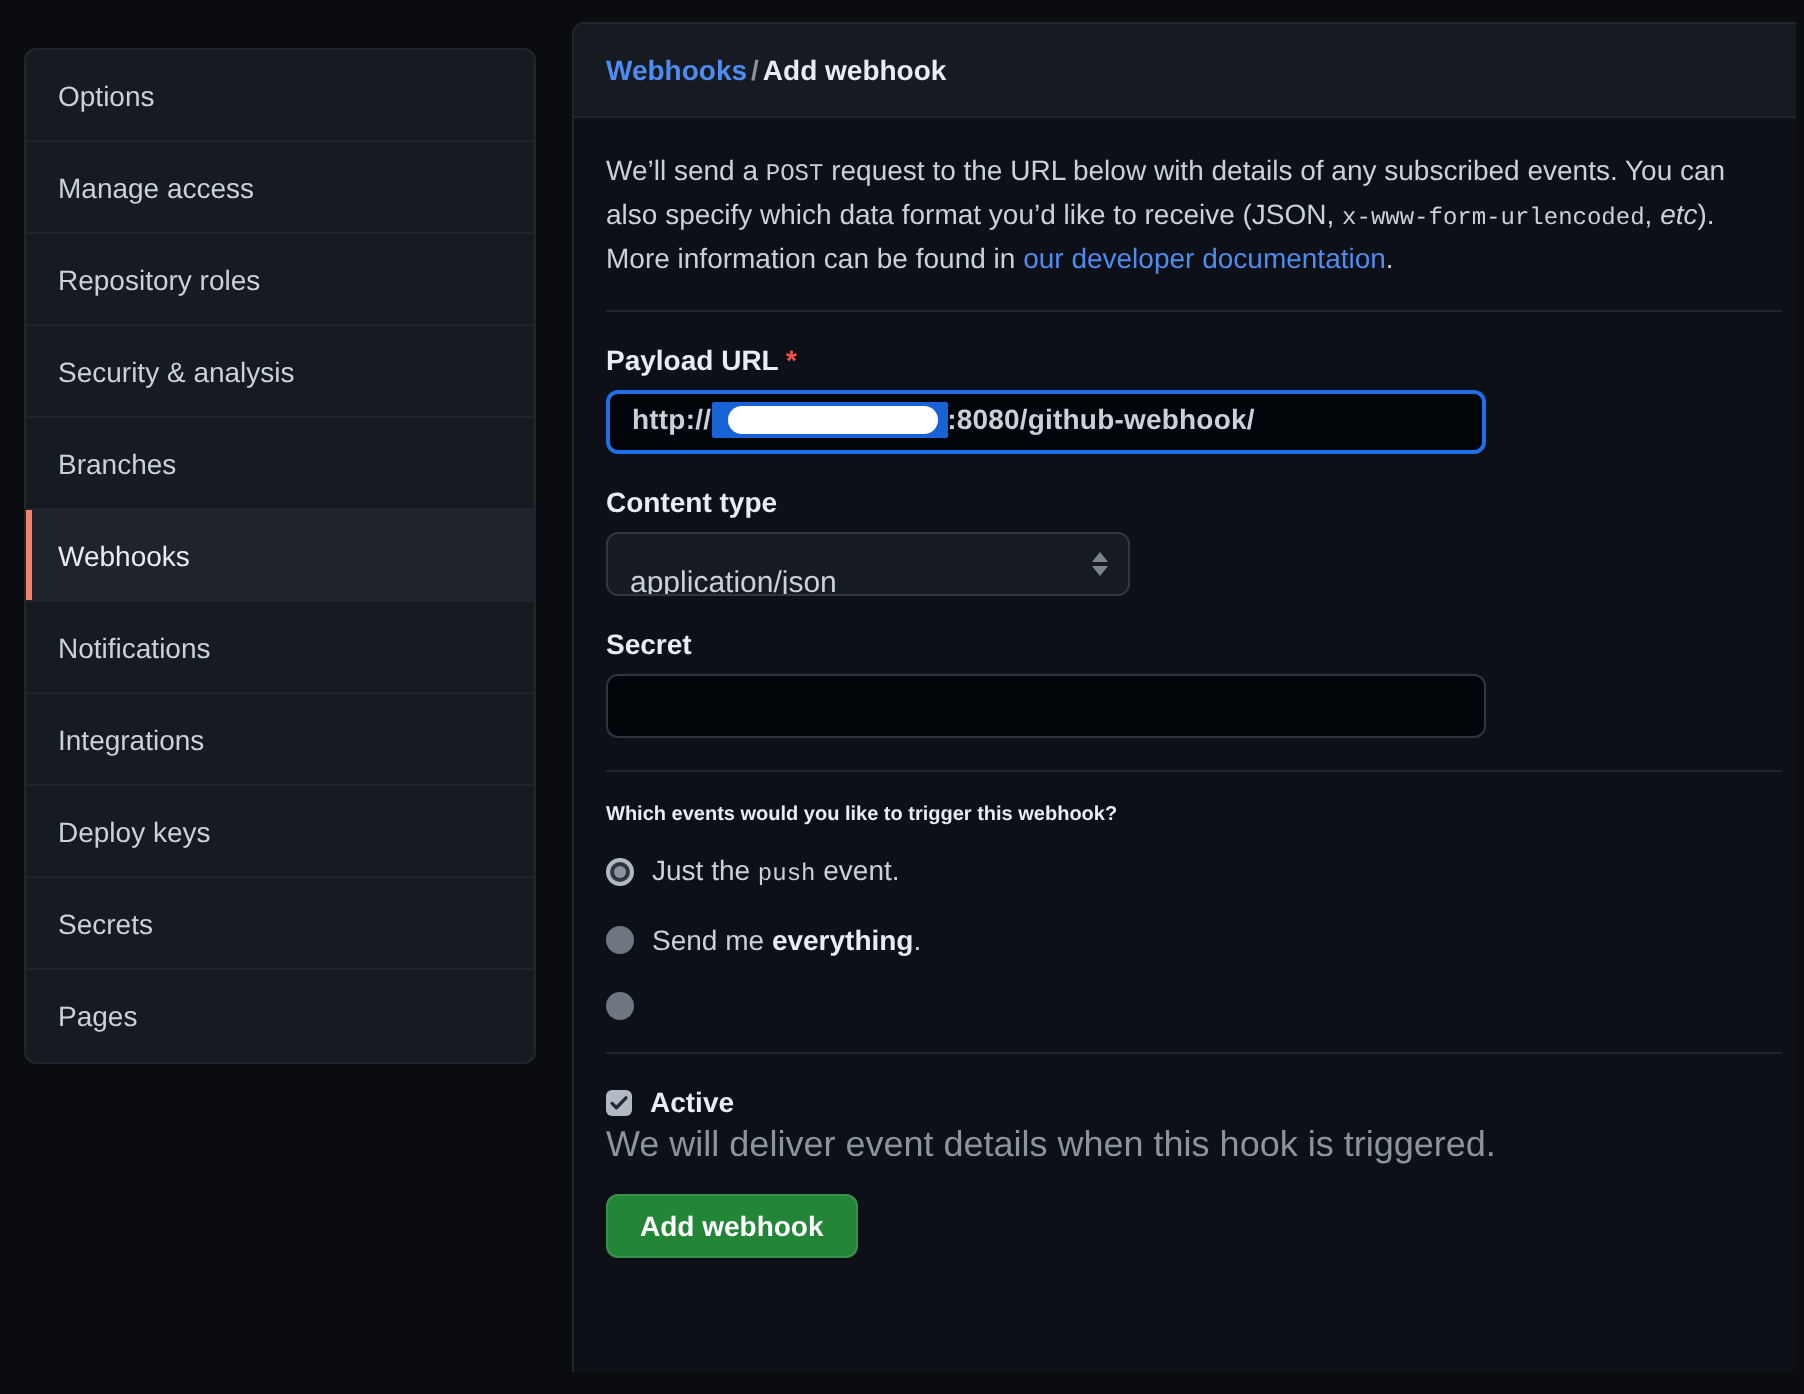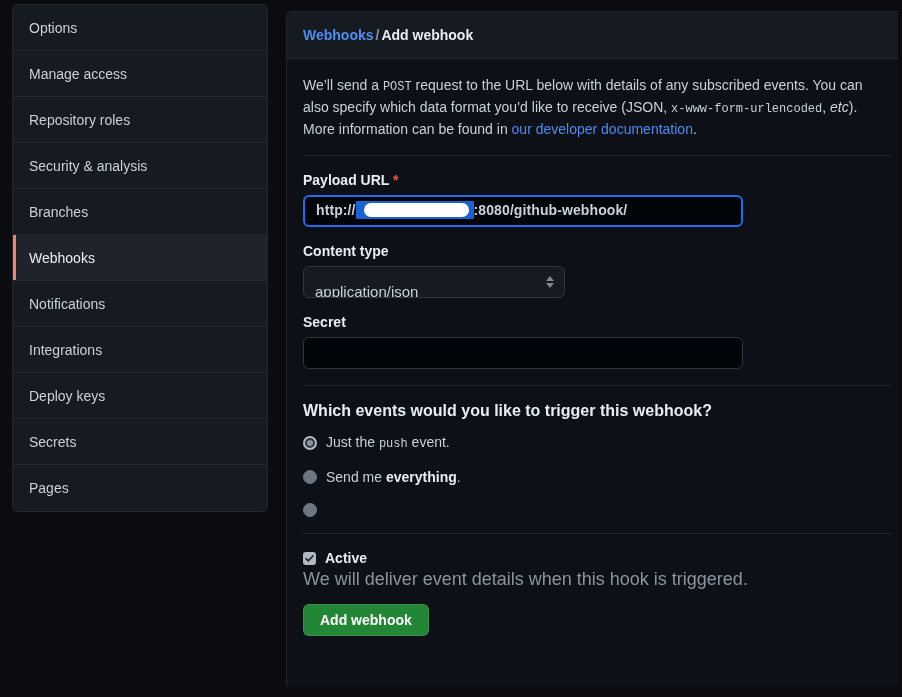--- a/index.html
+++ b/index.html
@@ -22,21 +22,21 @@
     position: relative;
     width: 902px;
     height: 697px;
     background: #0a0c10;
   }
 
   
   .sidebar {
     position: absolute;
     left: 12px;
-    top: 4px;
+    top: 24px;
     width: 256px;
     background: #161b22;
     border: 1px solid #21262d;
     border-radius: 6px;
     overflow: hidden;
   }
   .side-item {
     position: relative;
     height: 46px;
     line-height: 46px;
@@ -227,21 +227,21 @@
     width: 0;
     height: 0;
     border-left: 4px solid transparent;
     border-right: 4px solid transparent;
   }
   .sel-arrows i.up { border-bottom: 5px solid #7d8590; }
   .sel-arrows i.dn { border-top: 5px solid #7d8590; }
 
   
   .group-title {
-    font-size: 16px;
+    font-size: 10px;
     font-weight: bold;
     color: #e6edf3;
     margin-bottom: 14px;
   }
   .radio-row {
     display: flex;
     align-items: center;
     margin-bottom: 18px;
     cursor: pointer;
   }

